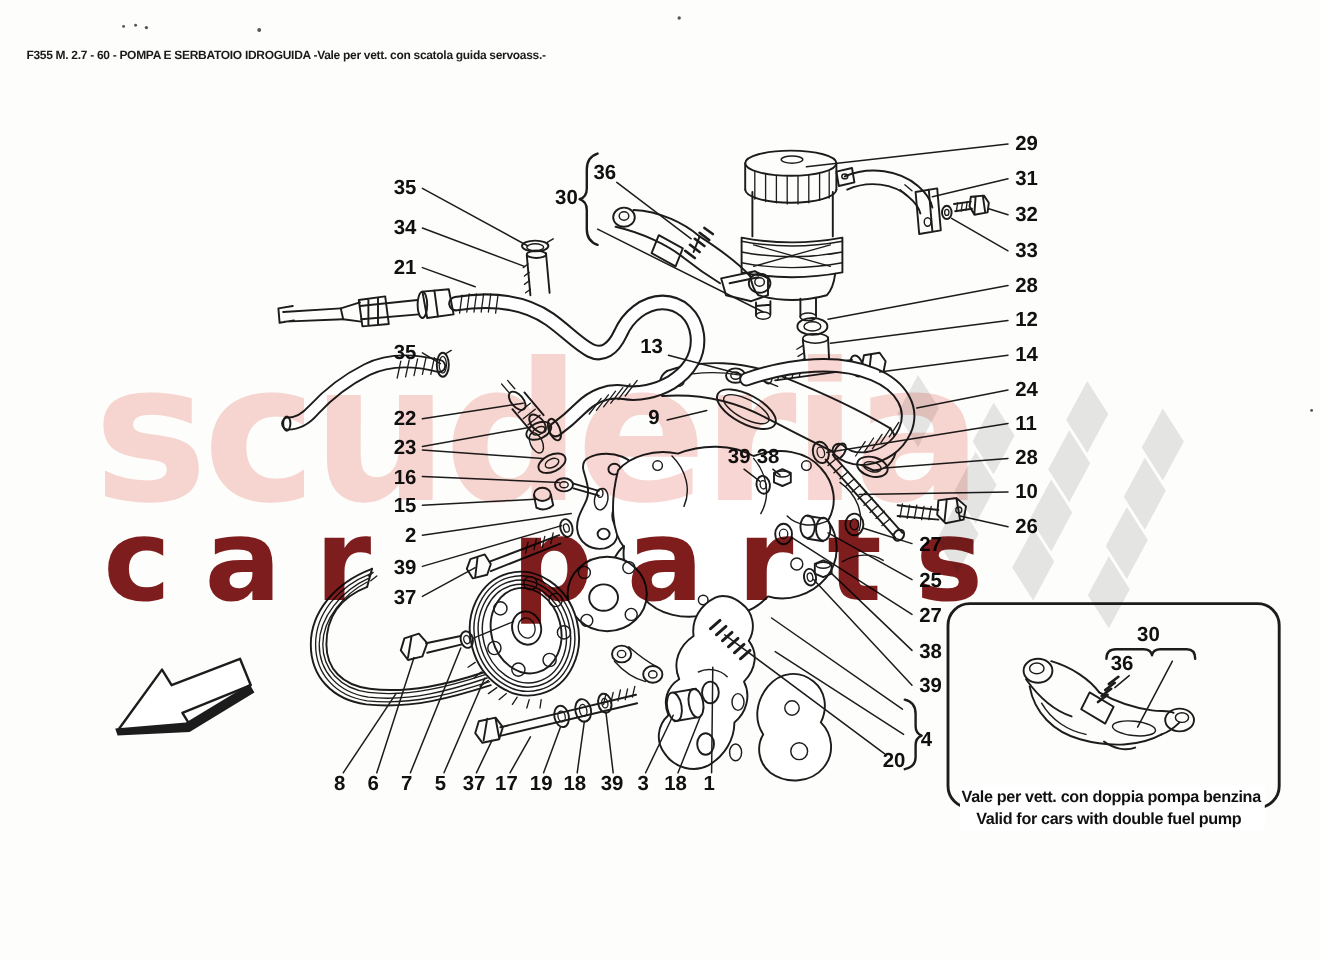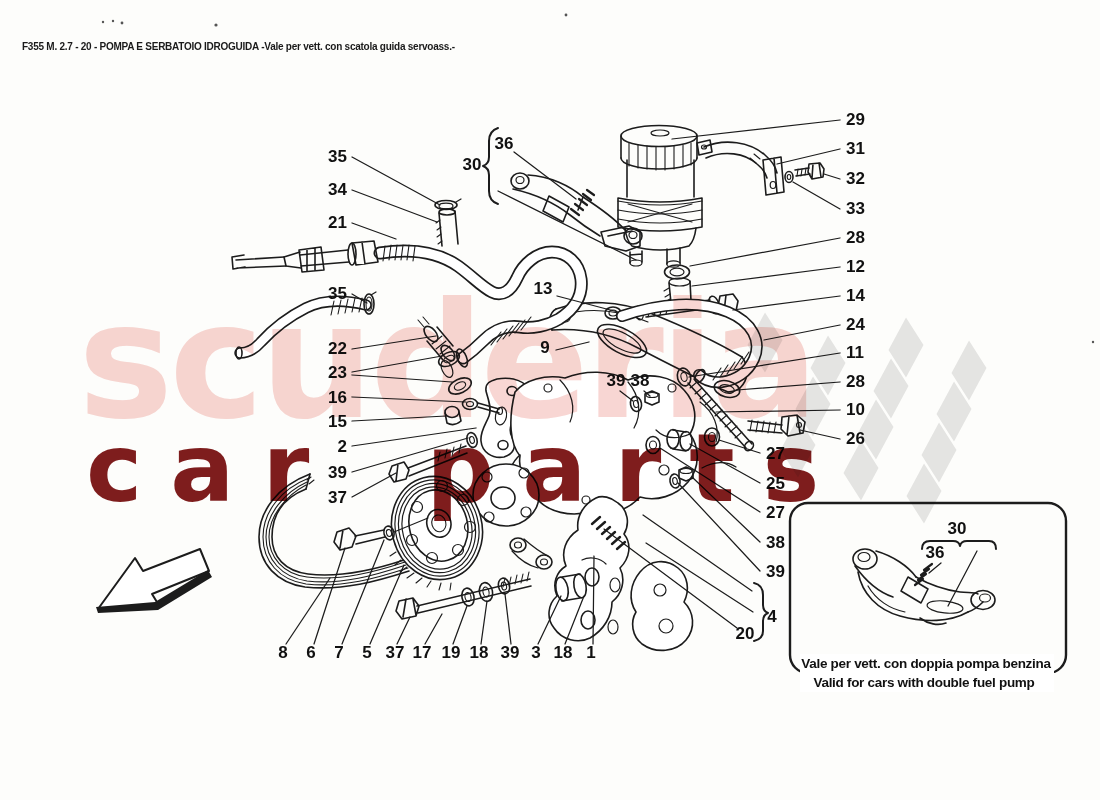--- a/index.html
+++ b/index.html
@@ -16,21 +16,21 @@
   #art-svg{position:absolute;left:0;top:0;z-index:1;}
   .wm{position:absolute;z-index:2;pointer-events:none;mix-blend-mode:multiply;
       font-family:"DejaVu Sans", sans-serif;font-weight:bold;line-height:1;white-space:nowrap;}
   #wm-top{left:78px;top:282px;font-size:160px;letter-spacing:-4px;}
   #wm-bottom{left:86px;top:421px;font-size:95px;letter-spacing:28px;word-spacing:28px;}
   #wm-checkers{position:absolute;left:0;top:0;z-index:2;pointer-events:none;mix-blend-mode:multiply;}
 </style>
 </head>
 <body style="background: rgb(253, 253, 251);">
 
-<div id="doc-title">F355 M. 2.7 - 20 - POMPA E SERBATOIO IDROGUIDA -Vale per vett. con scatola guida servoass.-</div>
+<div id="doc-title">F355 M. 2.7 - 60 - POMPA E SERBATOIO IDROGUIDA -Vale per vett. con scatola guida servoass.-</div>
 
 <svg id="art-svg" width="1100" height="800" viewBox="0 0 1100 800">
   <g stroke="#1c1c1c" fill="none" stroke-width="1.6" stroke-linecap="round" stroke-linejoin="round">
 
     <g>
       <ellipse cx="659" cy="136" rx="38" ry="10.5"></ellipse>
       <ellipse cx="660" cy="133" rx="9" ry="3" stroke-width="1.2"></ellipse>
       <path d="M621,136 L621,158 M697,136 L697,158"></path>
       <path d="M621,158 A38,11 0 0 0 697,158"></path>
       <path stroke-width="1.1" d="M629,143 V166 M638,145 V168 M647,146 V169 M656,147 V170 M665,147 V170 M674,146 V169 M683,145 V167 M691,143 V165"></path>

